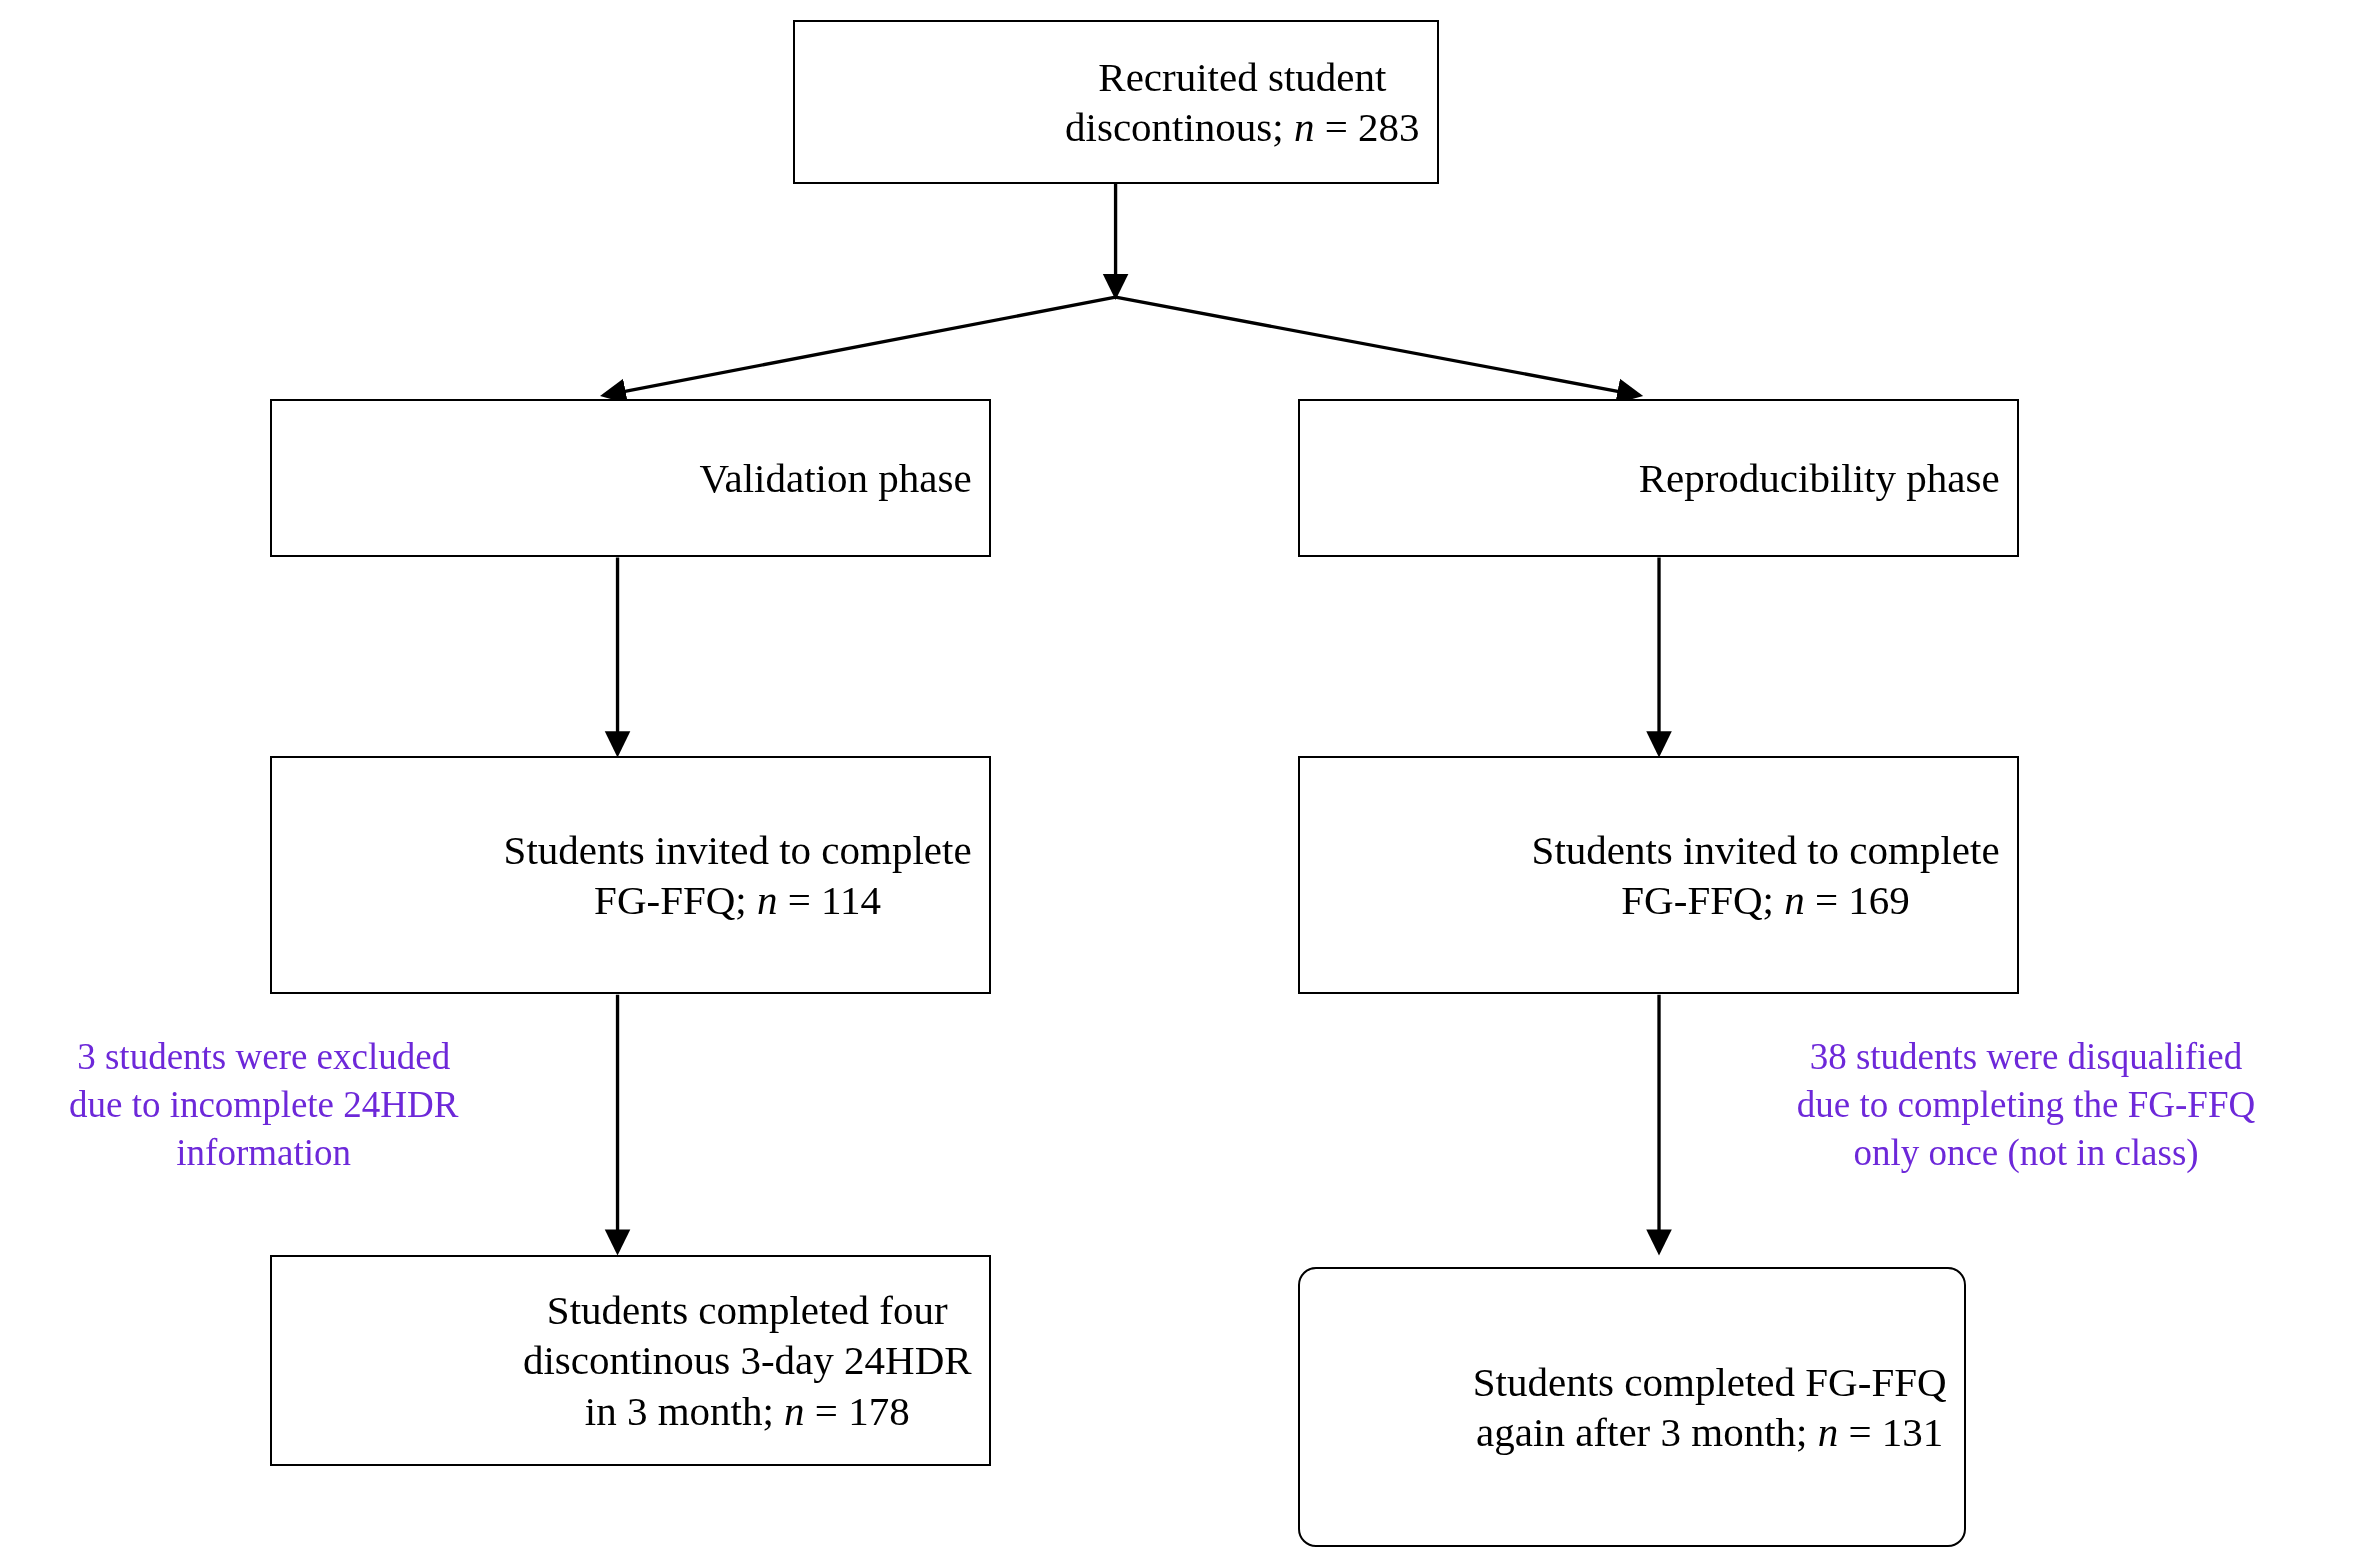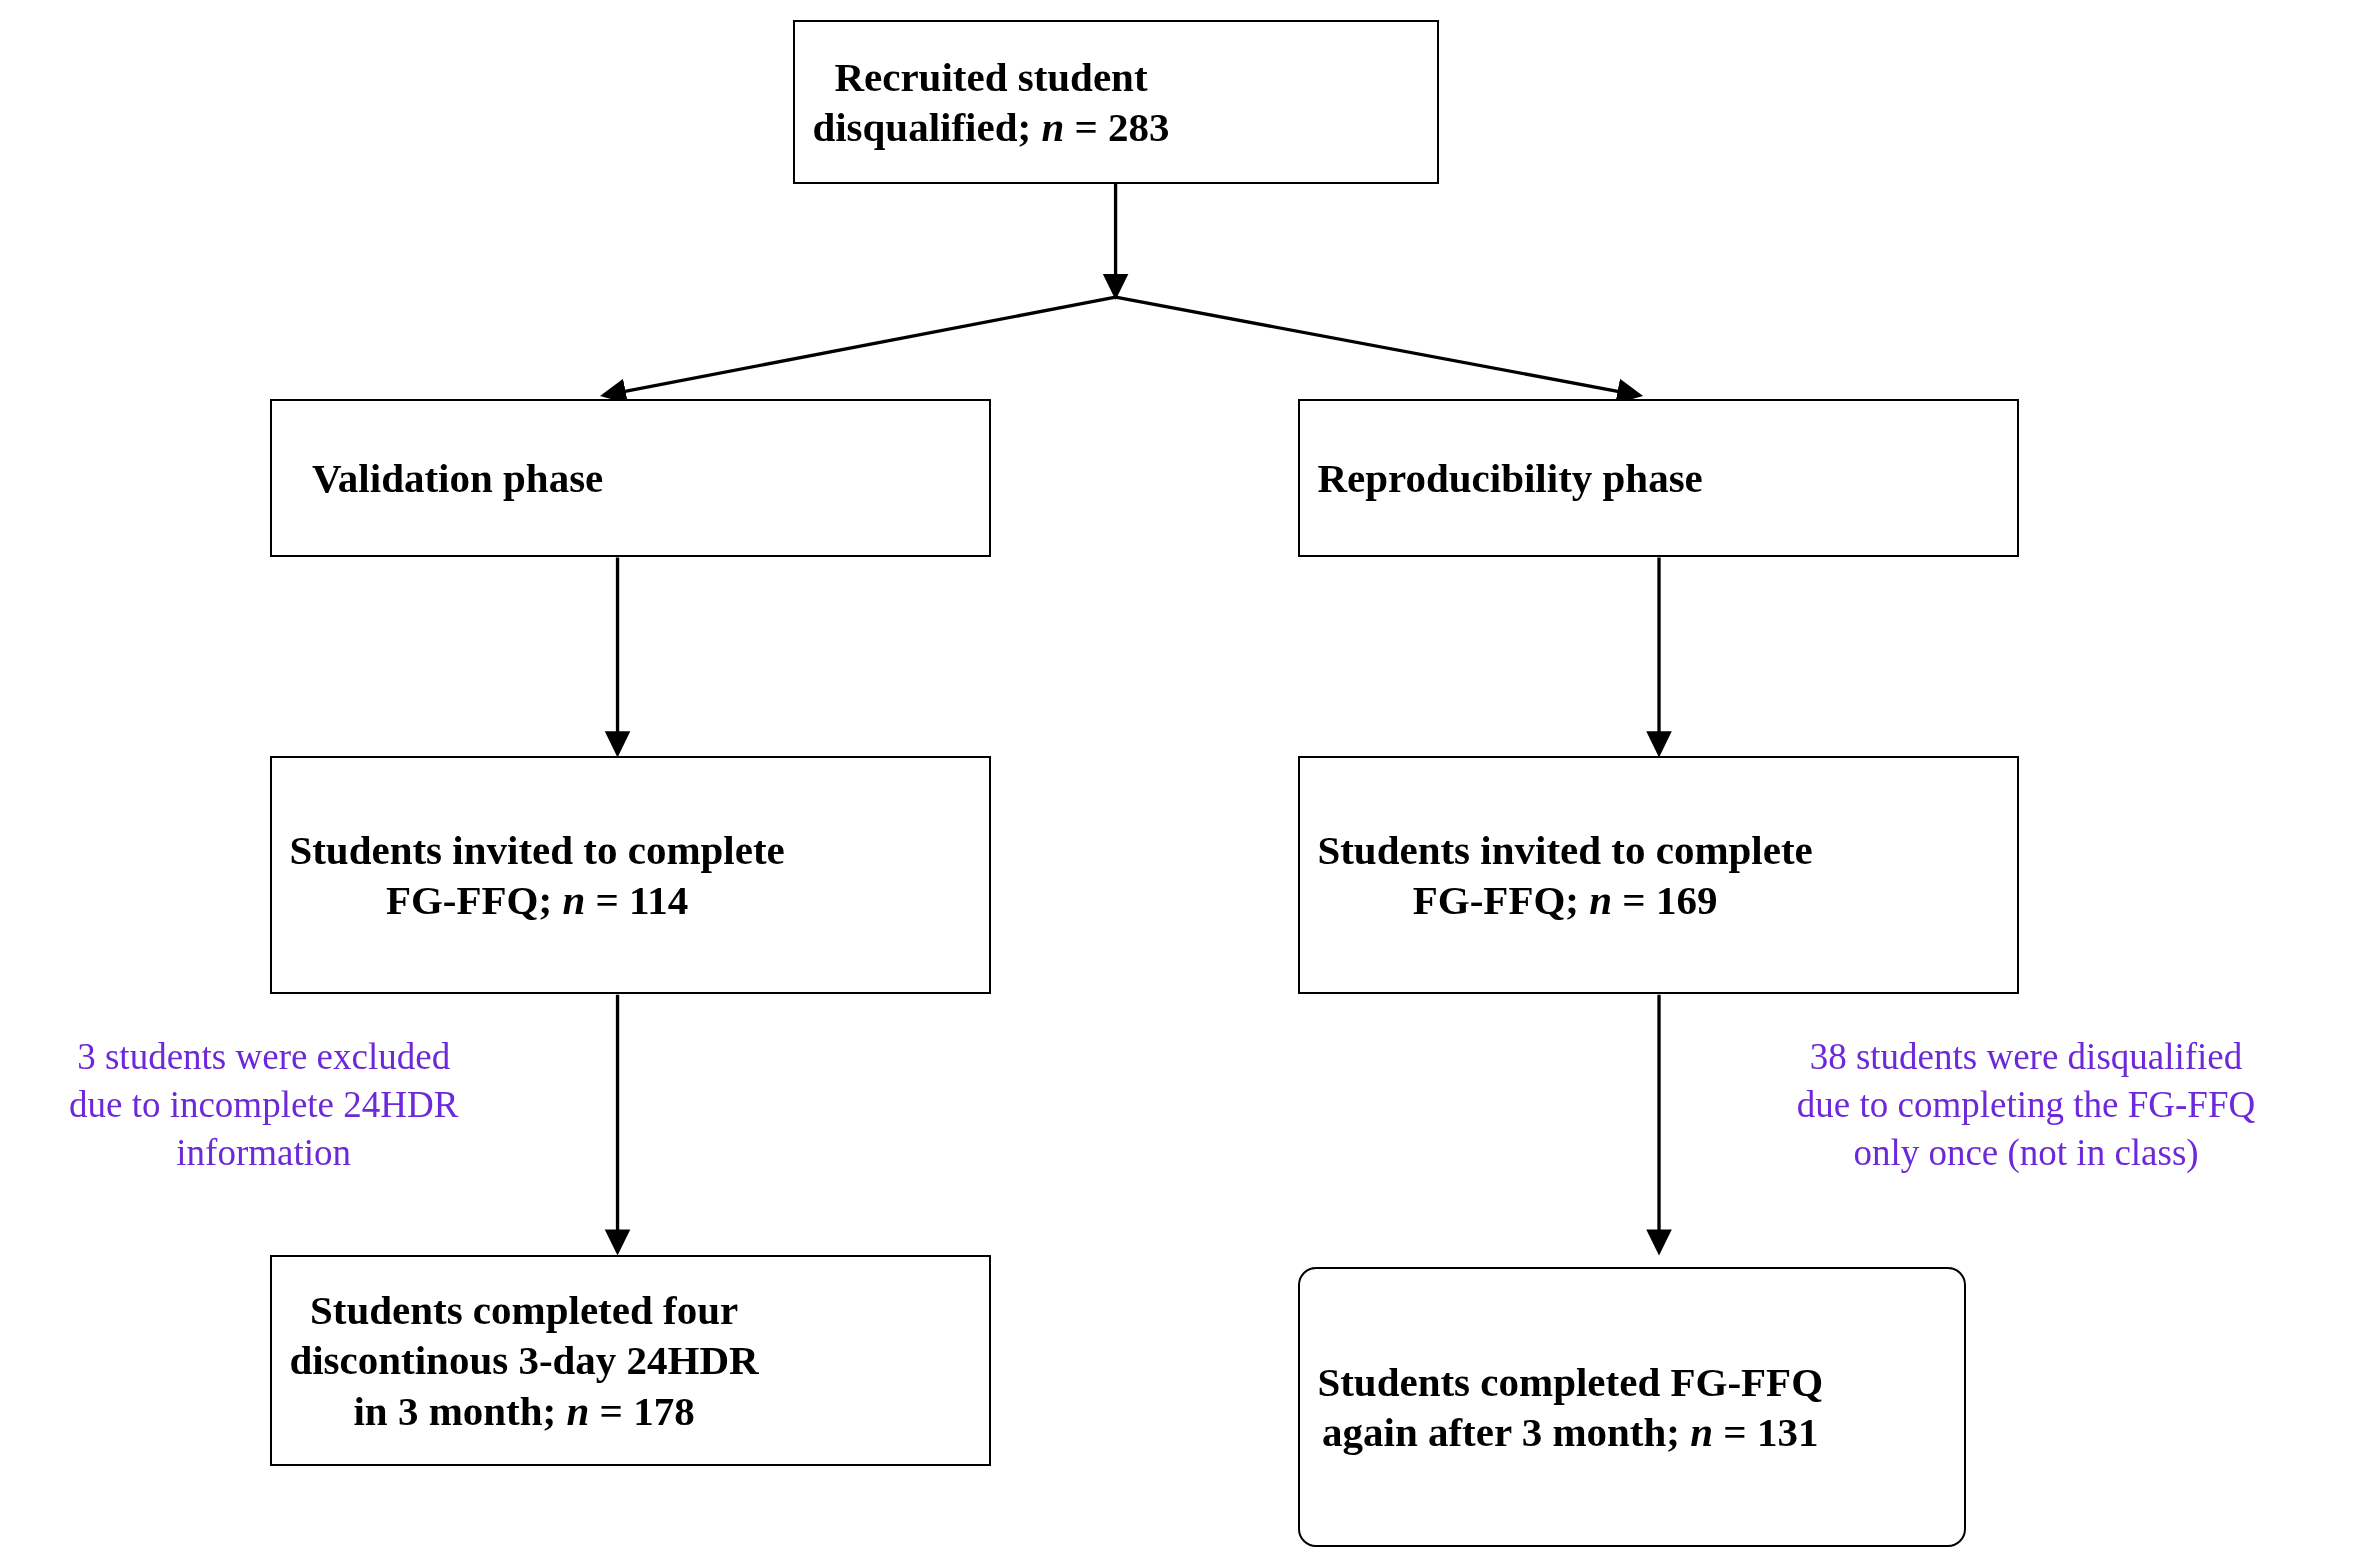--- a/index.html
+++ b/index.html
@@ -25,26 +25,25 @@
     height: 1563px;
     pointer-events: none;
   }
   .node {
     position: absolute;
     box-sizing: border-box;
     border: 2.7px solid #000000;
     background: #ffffff;
     display: flex;
     align-items: center;
-    justify-content: flex-start;
+    justify-content: flex-end;
     text-align: center;
     line-height: 1.22;
     font-size: 41px;
     padding: 5.3px 17.4px;
-    font-weight: bold;
   }
   .node .line {
     display: block;
     white-space: nowrap;
   }
   .node em {
     font-style: italic;
   }
   
   #node-root      { left: 793px; top:   20px; width:  646px; height: 164px; }
@@ -88,21 +87,21 @@
     <line x1="2485" y1="835" x2="2485" y2="1128" stroke="#000000" stroke-width="5" marker-end="url(#ah)"></line>
 
     <line x1="925" y1="1490" x2="925" y2="1874" stroke="#000000" stroke-width="5" marker-end="url(#ah)"></line>
 
     <line x1="2485" y1="1490" x2="2485" y2="1874" stroke="#000000" stroke-width="5" marker-end="url(#ah)"></line>
   </svg>
 
   <div class="node" id="node-root">
     <div>
       <span class="line">Recruited student</span>
-      <span class="line"><span>disqualified; </span><em>n</em><span> = 283</span></span>
+      <span class="line"><span>discontinous; </span><em>n</em><span> = 283</span></span>
     </div>
   </div>
 
   <div class="node" id="node-val">
     <div>
       <span class="line">Validation phase</span>
     </div>
   </div>
 
   <div class="node" id="node-rep">

